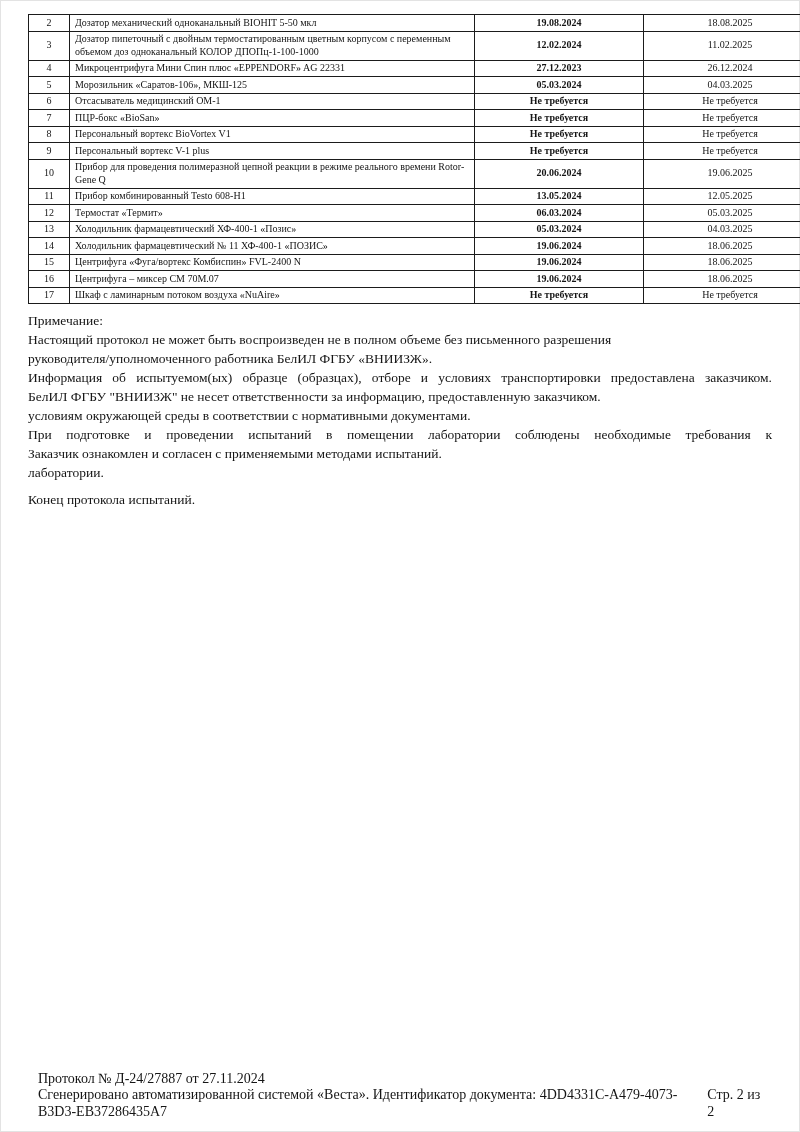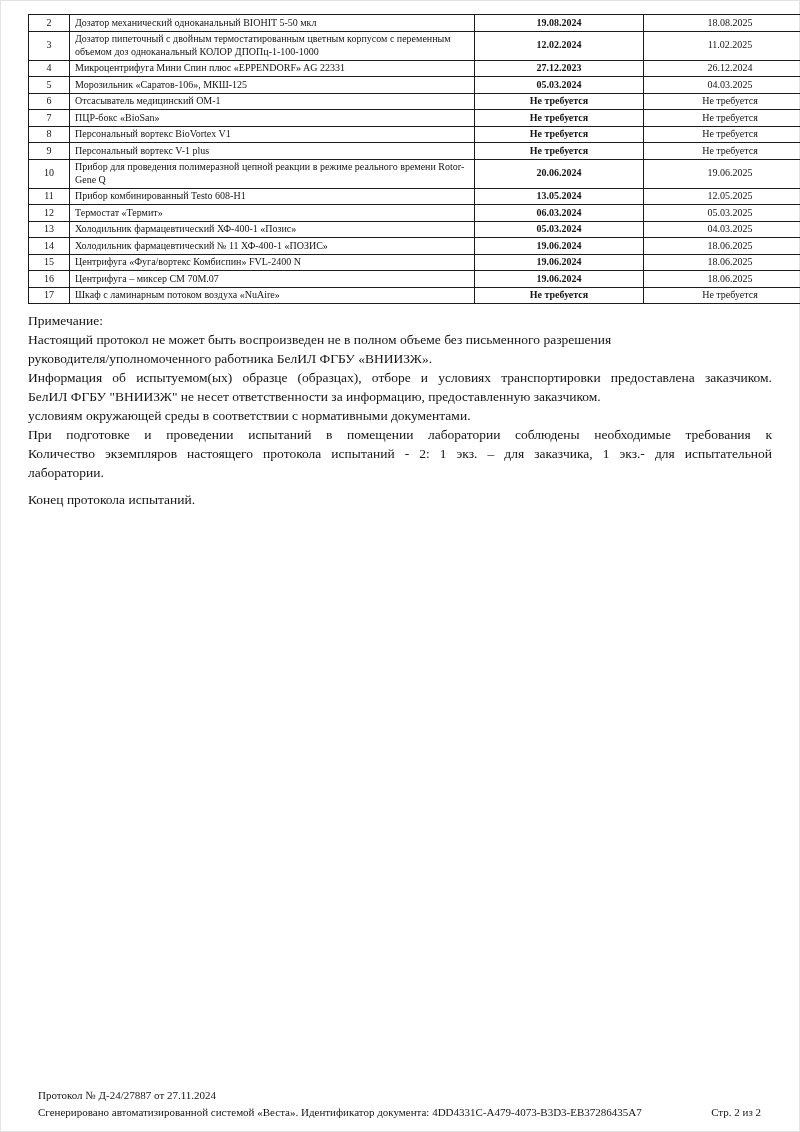--- a/index.html
+++ b/index.html
@@ -54,21 +54,21 @@
   .end-line {
     margin-top: 8px;
     font-size: 13.5px;
     line-height: 19px;
   }
   .footer {
     position: absolute;
     left: 38px;
     right: 39px;
     bottom: 12px;
-    font-size: 11px;
+    font-size: 14px;
     line-height: 16.5px;
   }
   .footer-row2 {
     display: flex;
     justify-content: space-between;
     align-items: baseline;
   }
   .footer-gen { padding-right: 20px; }
 </style>
 </head>
@@ -182,21 +182,21 @@
     <div class="notes">
       <div class="note-line">Примечание:</div>
       <div>
 
       <div class="note-line">Настоящий протокол не может быть воспроизведен не в полном объеме без письменного разрешения</div>
           <div class="note-line">руководителя/уполномоченного работника БелИЛ ФГБУ «ВНИИЗЖ».</div>
           <div class="note-line justify">Информация об испытуемом(ых) образце (образцах), отборе и условиях транспортировки предоставлена заказчиком.</div>
           <div class="note-line">БелИЛ ФГБУ "ВНИИЗЖ" не несет ответственности за информацию, предоставленную заказчиком.</div>
           <div class="note-line">условиям окружающей среды в соответствии с нормативными документами.</div>
           <div class="note-line justify">При подготовке и проведении испытаний в помещении лаборатории соблюдены необходимые требования к</div>
-          <div class="note-line justify">Количество экземпляров настоящего протокола испытаний - 2: 1 экз. – для заказчика, 1 экз.- для испытательной</div>
+          <div class="note-line">Заказчик ознакомлен и согласен с применяемыми методами испытаний.</div>
           <div class="note-line">лаборатории.</div>
         </div>
     </div>
 
     <div class="end-line">Конец протокола испытаний.</div>
 
   </div>
 
   <div class="footer">
     <div>Протокол № Д-24/27887 от 27.11.2024</div>

